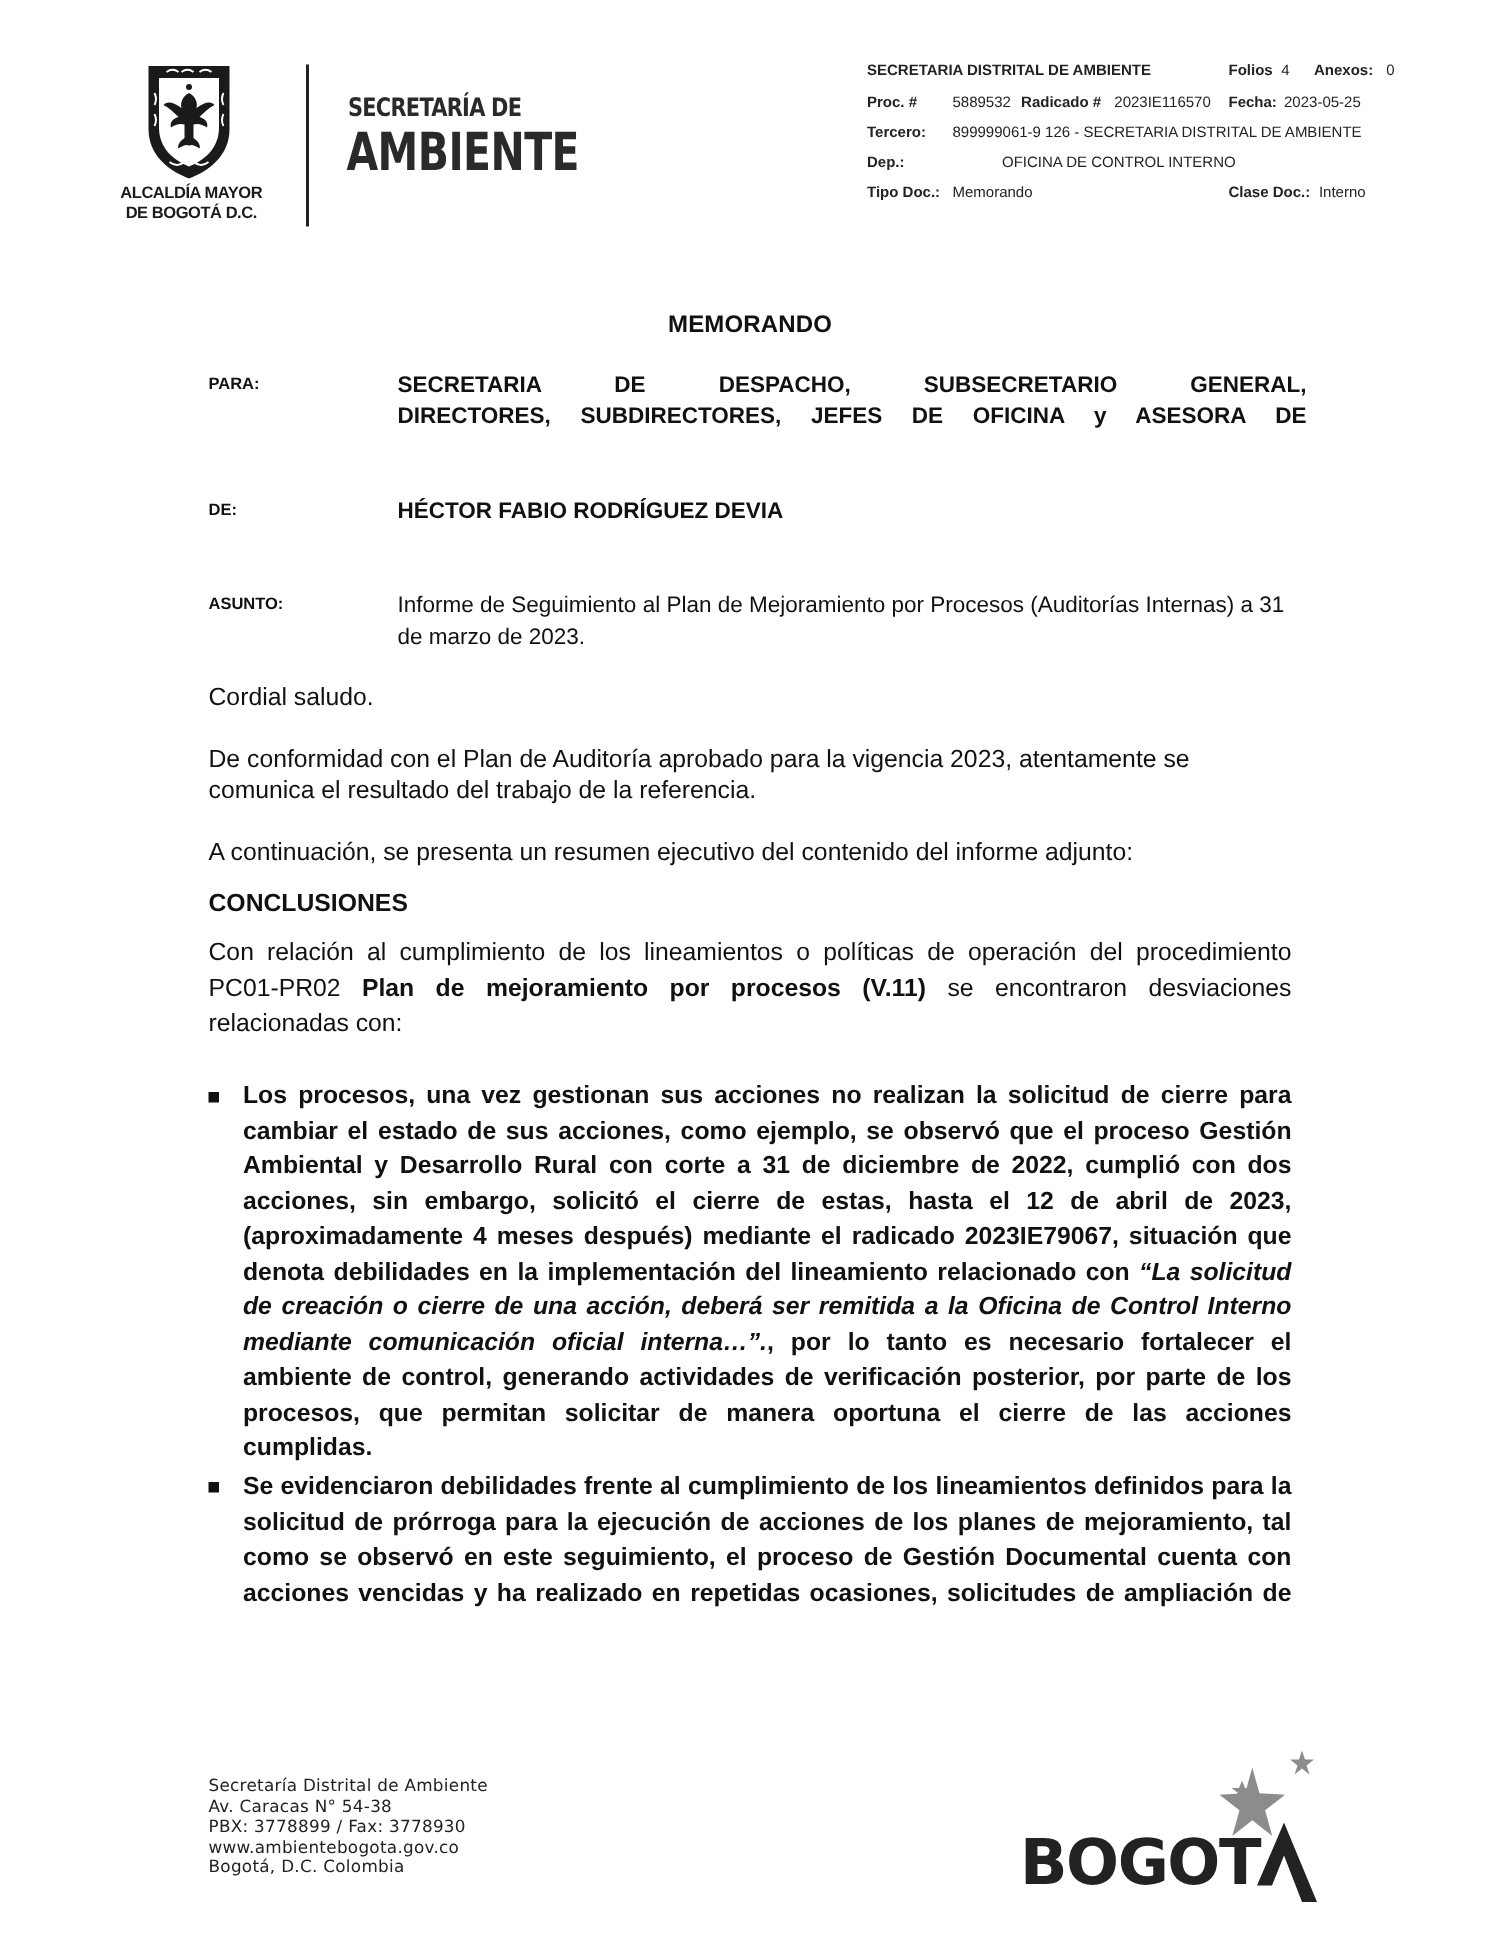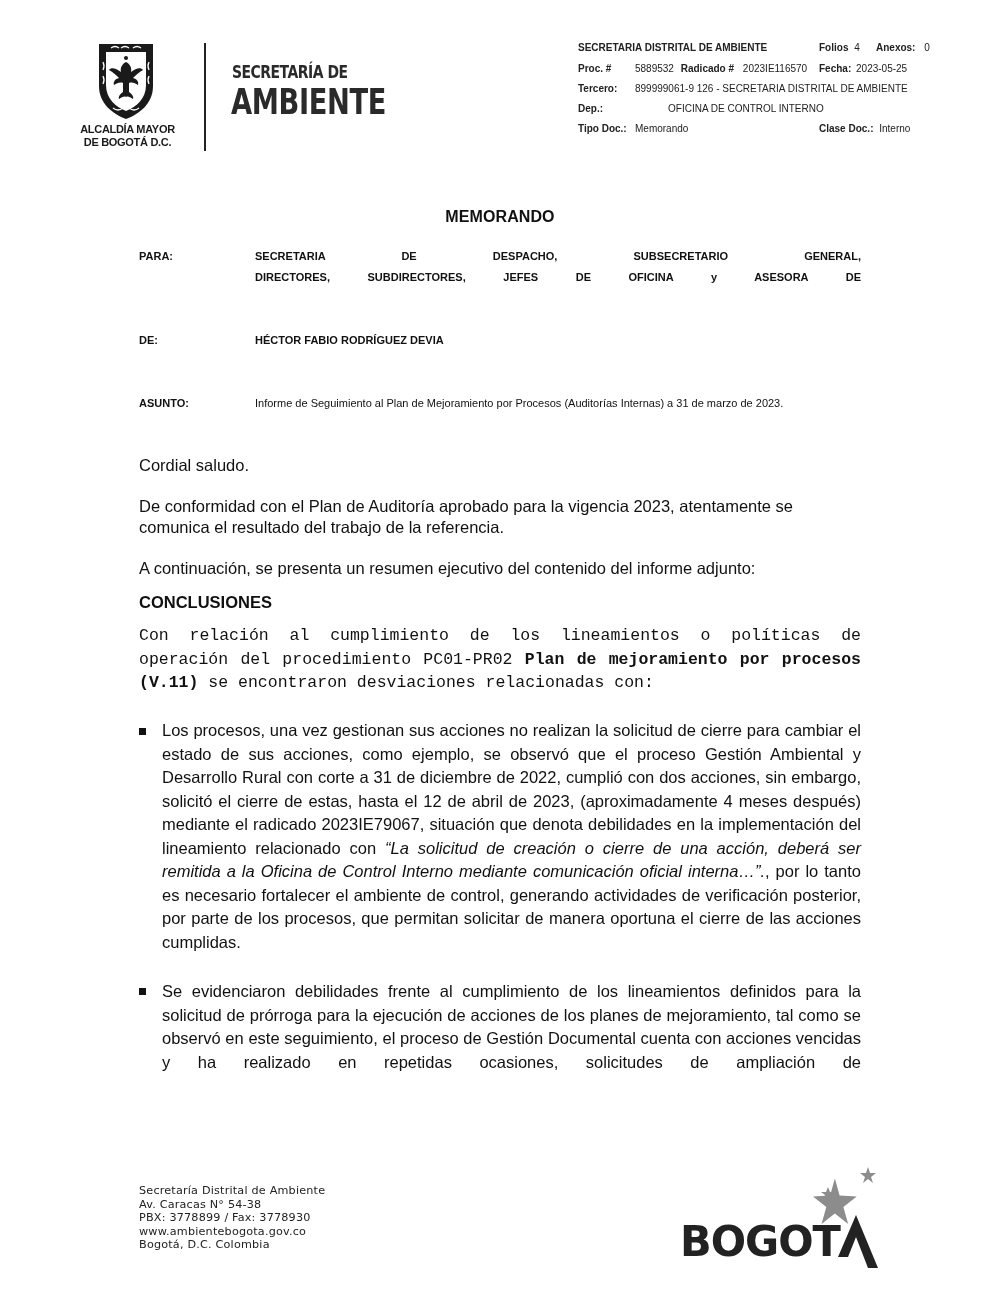--- a/index.html
+++ b/index.html
@@ -23,28 +23,28 @@
   .stamp { position: absolute; left: 578px; top: 42px; font-family: "Liberation Sans", sans-serif;
            font-size: 10px; color: #222; }
   .stamp .row { position: absolute; white-space: nowrap; }
   .stamp b { font-weight: bold; }
   .stamp span { display: inline-block; }
 
   
   .memo-title { position: absolute; left: 0; width: 1000px; top: 208px; text-align: center;
                 font-weight: bold; font-size: 16px; letter-spacing: 0.1px; }
   .field-label { position: absolute; left: 139px; font-weight: bold; font-size: 11px; line-height: 21px; }
-  .field-value { position: absolute; left: 255px; width: 606px; font-size: 11px; line-height: 21px; }
+  .field-value { position: absolute; left: 265px; width: 606px; font-size: 15px; line-height: 21px; }
   .just { text-align: justify; text-align-last: left; }
   .bold { font-weight: bold; }
   .para { position: absolute; left: 139px; width: 722px; font-size: 16.5px; line-height: 21px; }
   .para-tall { line-height: 23.5px; }
 
   .bullet { position: absolute; left: 162px; width: 699px; font-size: 16.5px; line-height: 23.5px;
-            text-align: justify; }
+            text-align: justify; font-weight: bold; }
   .bullet-mark { position: absolute; left: 139px; width: 7px; height: 7px; background: #111; }
 
   
   .footer-addr { position: absolute; left: 139px; top: 1184px; font-family: "DejaVu Sans", sans-serif;
                  font-size: 11.2px; line-height: 13.6px; color: #222; letter-spacing: 0.2px; }
   .bogota-logo { position: absolute; left: 678px; top: 1165px; width: 205px; height: 105px; }
 </style>
 </head>
 <body>
 
@@ -140,21 +140,21 @@
 <div class="field-value" style="top:393px;width:600px;">Informe de Seguimiento al Plan de Mejoramiento por Procesos (Auditorías Internas) a 31 de marzo de 2023.</div>
 
 <div class="para" style="top:455px;">Cordial saludo.</div>
 
 <div class="para" style="top:496px;width:720px;">De conformidad con el Plan de Auditoría aprobado para la vigencia 2023, atentamente se comunica el resultado del trabajo de la referencia.</div>
 
 <div class="para" style="top:558px;">A continuación, se presenta un resumen ejecutivo del contenido del informe adjunto:</div>
 
 <div class="para bold" style="top:592px;">CONCLUSIONES</div>
 
-<div class="para para-tall just" style="top:624px;font-family:Liberation Mono, monospace;"><span>Con relación al cumplimiento de los lineamientos o políticas de operación del procedimiento PC01-PR02 </span><span class="bold">Plan de mejoramiento por procesos (V.11)</span><span> se encontraron desviaciones relacionadas con:</span></div>
+<div class="para para-tall just" style="top:624px;"><span>Con relación al cumplimiento de los lineamientos o políticas de operación del procedimiento PC01-PR02 </span><span class="bold">Plan de mejoramiento por procesos (V.11)</span><span> se encontraron desviaciones relacionadas con:</span></div>
 
 <div class="bullet-mark" style="top:728px;"></div>
 <div class="bullet just" style="top:719px;"><span>Los procesos, una vez gestionan sus acciones no realizan la solicitud de cierre para cambiar el estado de sus acciones, como ejemplo, se observó que  el proceso Gestión Ambiental y Desarrollo Rural con corte a 31 de diciembre de 2022, cumplió con dos acciones,  sin embargo, solicitó el cierre de estas, hasta el 12 de abril de 2023, (aproximadamente 4 meses después) mediante el radicado 2023IE79067, situación que denota debilidades en la implementación del lineamiento relacionado con </span><i>“La solicitud de creación o cierre de una acción, deberá ser remitida a la Oficina de Control Interno mediante comunicación oficial interna…”.</i><span>, por lo tanto es necesario fortalecer el ambiente de control, generando actividades de verificación posterior, por parte de los procesos, que permitan solicitar de manera oportuna el cierre de las acciones cumplidas.</span></div>
 
 <div class="bullet-mark" style="top:988px;"></div>
 <div class="bullet" style="top:980px;text-align:justify;text-align-last:justify;">Se evidenciaron debilidades frente al cumplimiento de los lineamientos definidos para la solicitud de prórroga para la ejecución de acciones de los planes de mejoramiento, tal como se observó en este seguimiento, el proceso de Gestión Documental cuenta con acciones vencidas y ha realizado en repetidas ocasiones, solicitudes de ampliación de</div>
 
 <div class="footer-addr">
   <div>Secretaría Distrital de Ambiente</div>
   <div>Av. Caracas N° 54-38</div>

